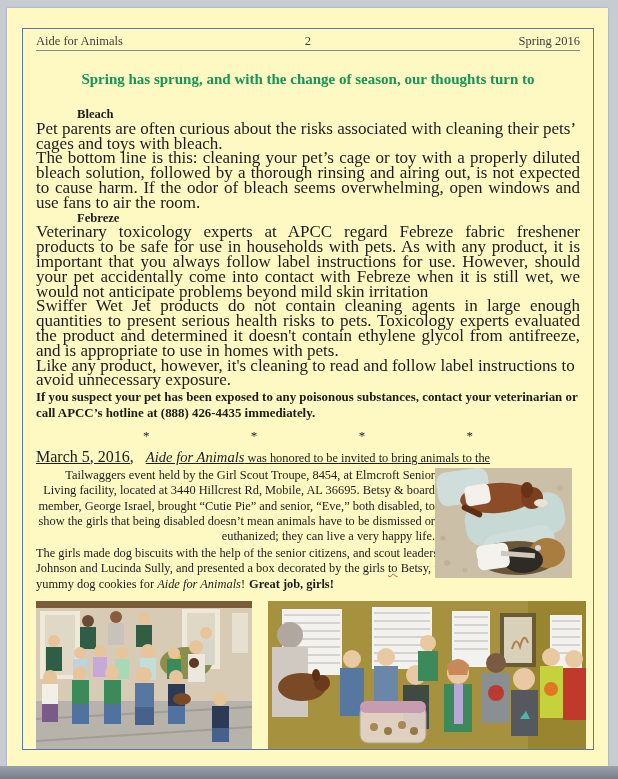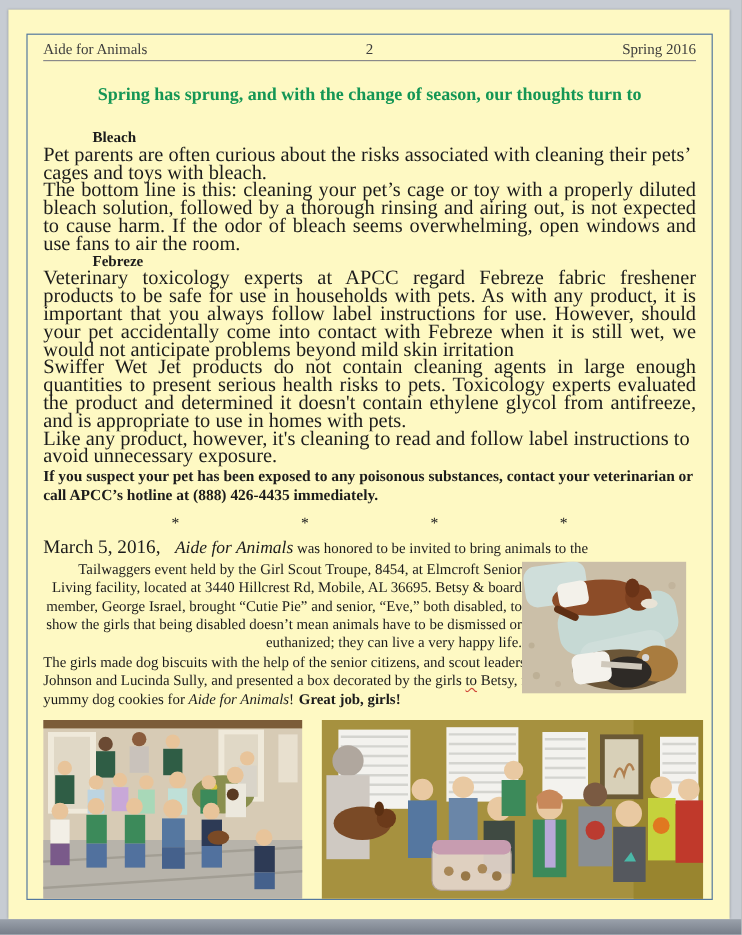--- a/index.html
+++ b/index.html
@@ -25,21 +25,21 @@
   .headline .provided{font-weight:normal;color:#1c1c1c;font-size:12.8px;margin-left:16px;}
   
   .shead{font-weight:bold;font-size:12.6px;line-height:14.8px;margin-left:41px;}
   .p{font-size:17px;line-height:14.8px;text-align:justify;}
   .p.left{text-align:left;}
   .warn{font-weight:bold;font-size:12.9px;line-height:15.8px;text-align:left;margin-top:2px;}
   .stars{display:flex;justify-content:space-between;width:330px;margin:6px auto 2px auto;
          font-size:13px;color:#222;}
   
   .march{position:relative;margin-top:3px;}
-  .m-first{font-size:12.4px;white-space:nowrap;line-height:19px;}
+  .m-first{font-size:12.4px;white-space:nowrap;line-height:19px;text-decoration:underline;}
   .m-date{font-size:16px;}
   .m-org{font-style:italic;font-size:14.6px;margin-left:12px;}
   .m-org2{font-style:italic;}
   .m-b{width:399px;font-size:12.4px;line-height:15.4px;text-align:right;}
   .m-c{width:462px;font-size:12.4px;line-height:15.4px;text-align:left;margin-top:1px;}
   .m-bold{font-weight:bold;margin-left:4px;}
   .wavy-red{text-decoration:underline wavy #d04a3a;text-decoration-thickness:1px;}
   .dogphoto{position:absolute;top:21px;right:8px;width:137px;height:110px;}
   
   .figrow{display:flex;justify-content:space-between;margin-top:9px;margin-right:-6px;}

